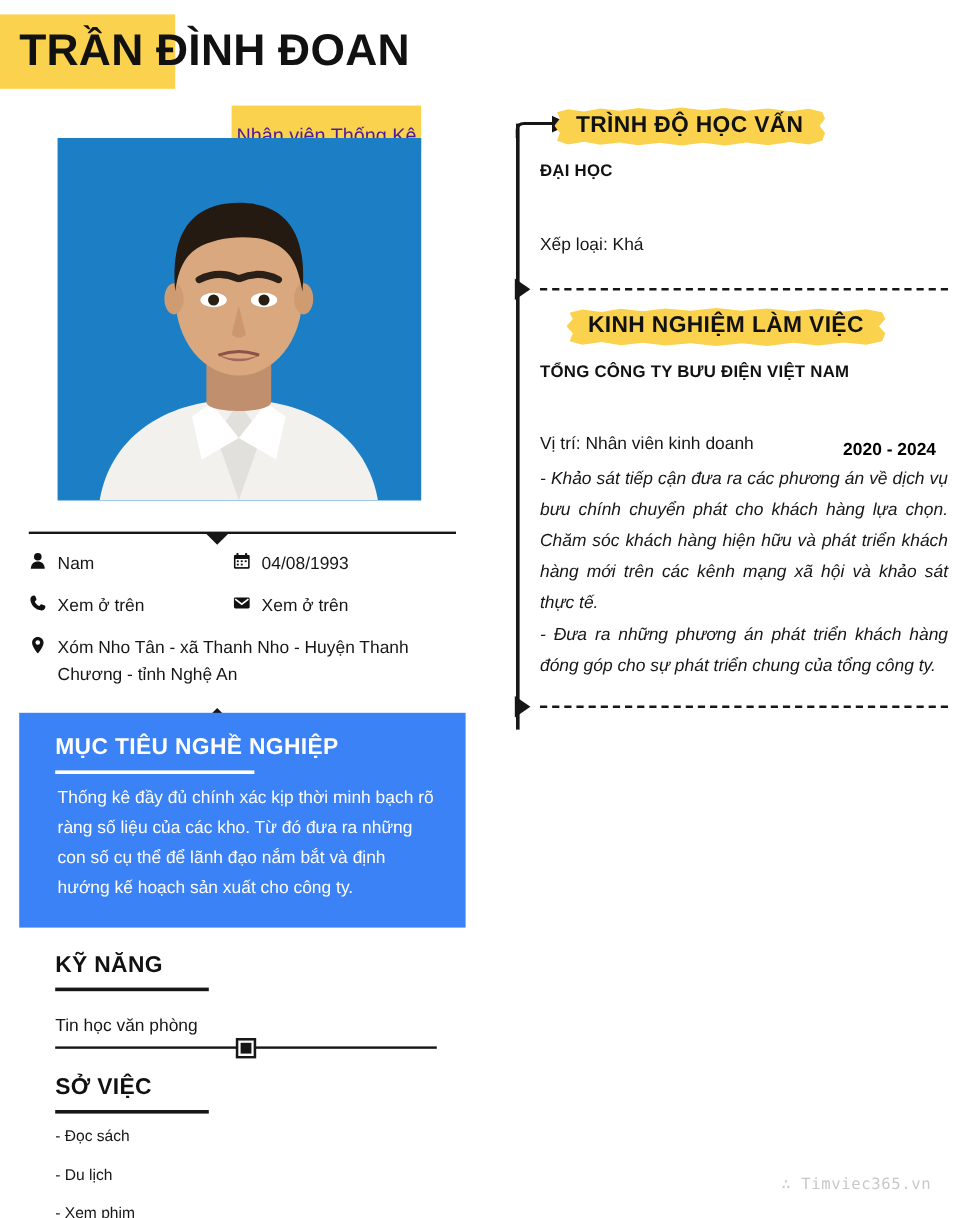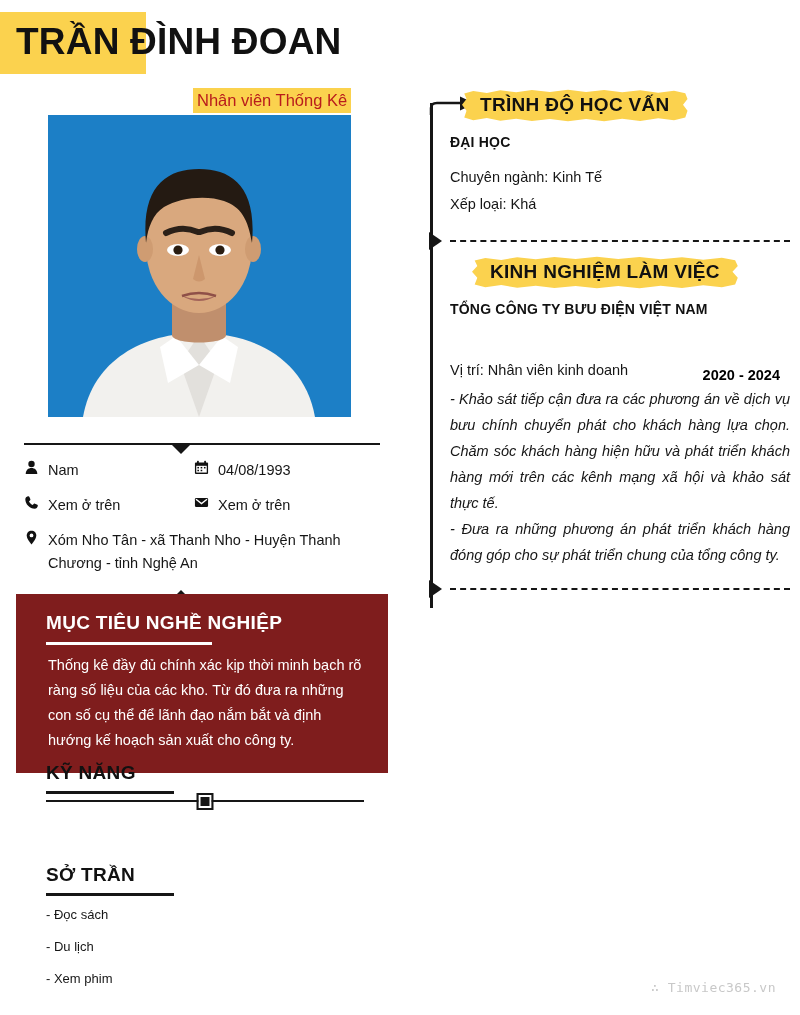--- a/index.html
+++ b/index.html
@@ -35,24 +35,24 @@
     font-weight: bold;
     letter-spacing: 0.2px;
     line-height: 48px;
     white-space: nowrap;
     color: #111111;
   }
   .job-badge {
     position: absolute;
     left: 193px; top: 88px;
     background: #FBD24E;
-    color: #b91c1c;
+    color: #4c1d95;
     font-size: 16.5px;
     line-height: 22px;
-    padding: 1px 4px 2px 4px;
+    padding: 14px 4px 2px 4px;
     white-space: nowrap;
   }
 
   
   .left-col {
     position: absolute;
     left: 0; top: 0;
     width: 410px; height: 875px;
   }
   .photo {
@@ -111,21 +111,21 @@
     font-size: 14.5px;
     line-height: 23px;
     color: #161616;
   }
 
   
   .objective {
     position: absolute;
     left: 16px; top: 594px;
     width: 372px;
-    background: #7f1d1d;
+    background: #3b82f6;
     color: #ffffff;
     padding: 0 0 20px 0;
   }
   .obj-title {
     font-size: 19px;
     font-weight: bold;
     letter-spacing: 0.3px;
     padding: 18px 0 0 30px;
     color: #ffffff;
   }
@@ -136,21 +136,21 @@
     margin: 8px 0 0 30px;
   }
   .obj-body {
     font-size: 14.5px;
     line-height: 25px;
     padding: 8px 26px 0 32px;
     color: #ffffff;
   }
 
   
-  .lsection { position: absolute; left: 46px; width: 330px; }
+  .lsection { position: absolute; left: 46px; width: 330px; margin-top: 32px; }
   .lsec-title {
     font-size: 19px;
     font-weight: bold;
     letter-spacing: 0.3px;
     color: #111;
   }
   .lsec-underline {
     height: 2.5px;
     background: #161616;
     margin-top: 7px;
@@ -432,27 +432,28 @@
 
   <div class="objective">
     <div class="obj-title">MỤC TIÊU NGHỀ NGHIỆP</div>
     <div class="obj-underline"></div>
     <div class="obj-body">Thống kê đầy đủ chính xác kịp thời minh bạch rõ ràng số liệu của các kho. Từ đó đưa ra những con số cụ thể để lãnh đạo nắm bắt và định hướng kế hoạch sản xuất cho công ty.</div>
   </div>
 
   <div class="lsection" id="skills">
     <div class="lsec-title">KỸ NĂNG</div>
     <div class="lsec-underline"></div>
+    <div class="skill-name">Tin học văn phòng</div>
     <div class="skill-track">
       <div class="skill-knob" id="skill-knob-0" style="left: 50%;"></div>
     </div>
   </div>
 
   <div class="lsection" id="hobbies">
-    <div class="lsec-title">SỞ TRẦN</div>
+    <div class="lsec-title">SỞ VIỆC</div>
     <div class="lsec-underline"></div>
     <div class="hobby">- Đọc sách</div>
     <div class="hobby">- Du lịch</div>
     <div class="hobby">- Xem phim</div>
   </div>
 </div>
 
 <div class="right-col">
 
   <div class="spine"></div>
@@ -464,21 +465,20 @@
     </svg>
   </div>
 
   <div class="rsec-title-wrap" id="edu-title">
     <span class="brush">
       <span>TRÌNH ĐỘ HỌC VẤN</span>
     </span>
   </div>
 
   <div class="r-sub" id="edu-level">ĐẠI HỌC</div>
-  <div class="r-line" id="edu-major">Chuyên ngành: Kinh Tế</div>
   <div class="r-line" id="edu-grade">Xếp loại: Khá</div>
 
   <div class="marker-tri" id="marker-edu"></div>
   <div class="dash-line" id="dash-edu"></div>
 
   <div class="rsec-title-wrap" id="exp-title">
     <span class="brush">
       <span>KINH NGHIỆM LÀM VIỆC</span>
     </span>
   </div>

